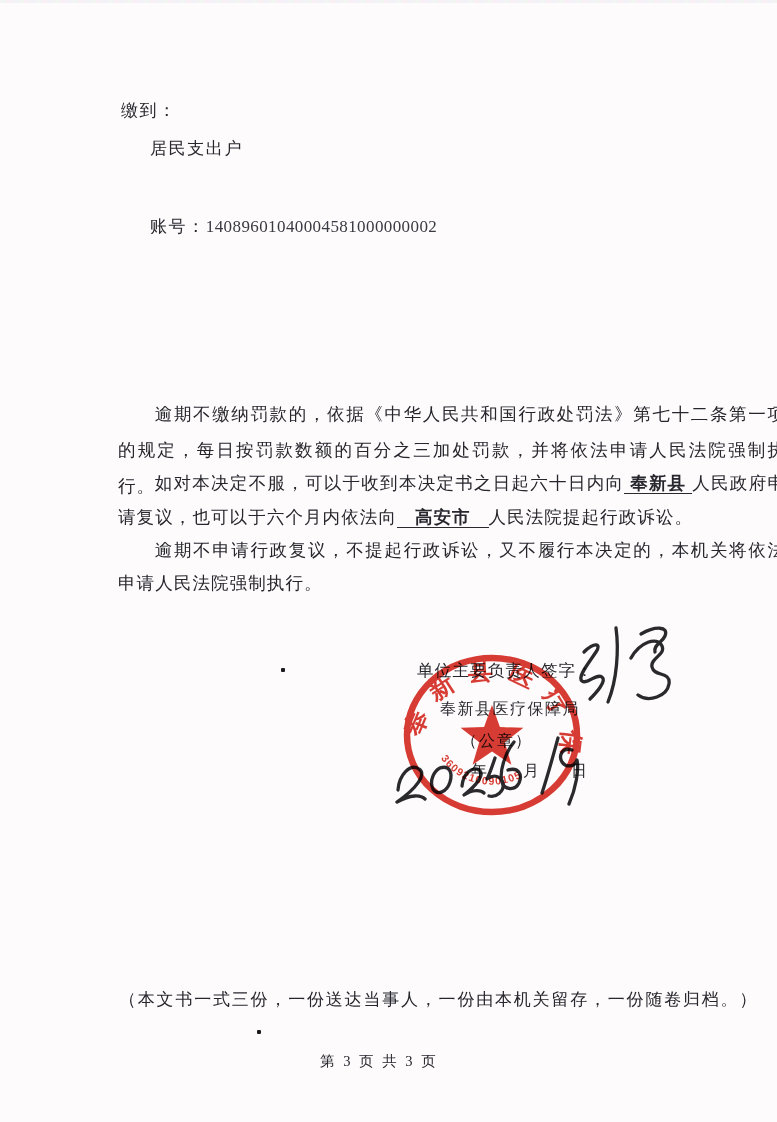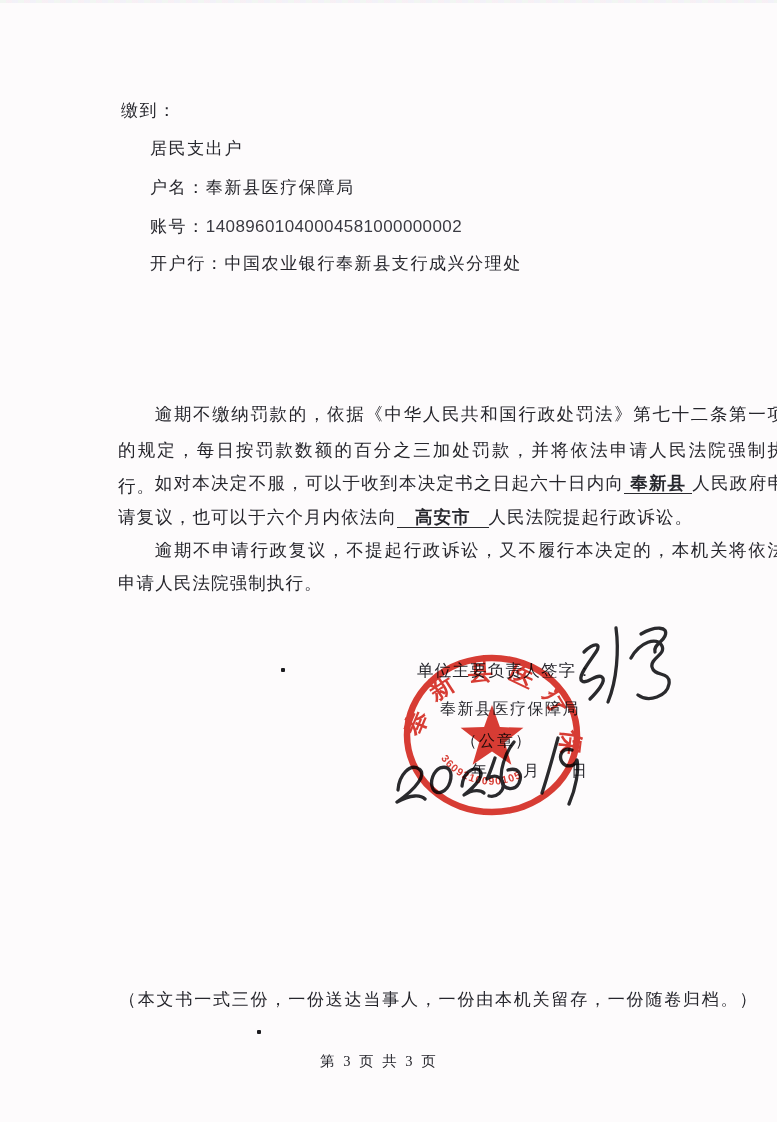--- a/index.html
+++ b/index.html
@@ -17,21 +17,21 @@
     background:repeating-linear-gradient(90deg,#e8f2ea 0 6px,#f3e6ef 6px 12px,#e9eaf5 12px 18px);
     opacity:.55;
   }
   .line {
     position:absolute;
     font-size:17px;
     letter-spacing:1.6px;
     white-space:nowrap;
   }
   .digits {
-    font-family:Liberation Sans, sans-serif;
+    font-family:Liberation Serif, serif;
     font-size:17px;
     letter-spacing:.4px;
     color:#3a3a42;
   }
   .para {
     position:absolute;
     left:118px; width:668px;
     font-size:17.5px;
     line-height:36px;
     letter-spacing:1.1px;
@@ -72,25 +72,23 @@
 </style>
 </head>
 <body>
 
 <div class="page">
 
   <div class="scan-edge"></div>
 
   <div class="line" style="left:121px;top:99px">缴到：</div>
   <div class="line" style="left:150px;top:137px">居民支出户</div>
-  <div class="line" style="left:150px;top:176px">户名：奉新县医疗保障局</div>
   <div class="line" style="left:150px;top:215px">
     <span>账号：</span><span class="digits">14089601040004581000000002</span>
   </div>
-  <div class="line" style="left:150px;top:252px">开户行：中国农业银行奉新县支行成兴分理处</div>
 
   <div class="para" style="top:396px">逾期不缴纳罚款的，依据《中华人民共和国行政处罚法》第七十二条第一项的规定，每日按罚款数额的百分之三加处罚款，并将依法申请人民法院强制执行。</div>
 
   <div class="para" style="top:466px;line-height:34px">
     <span>如对本决定不服，可以于收到本决定书之日起六十日内向</span><span class="blank">奉新县</span><span>人民政府申请复议，也可以于六个月内依法向</span><span class="blank blank-wide">高安市</span><span>人民法院提起行政诉讼。</span>
   </div>
 
   <div class="para" style="top:534px;line-height:33px">逾期不申请行政复议，不提起行政诉讼，又不履行本决定的，本机关将依法申请人民法院强制执行。</div>
 
   <div class="ink-dot" style="left:281px;top:668px"></div>

